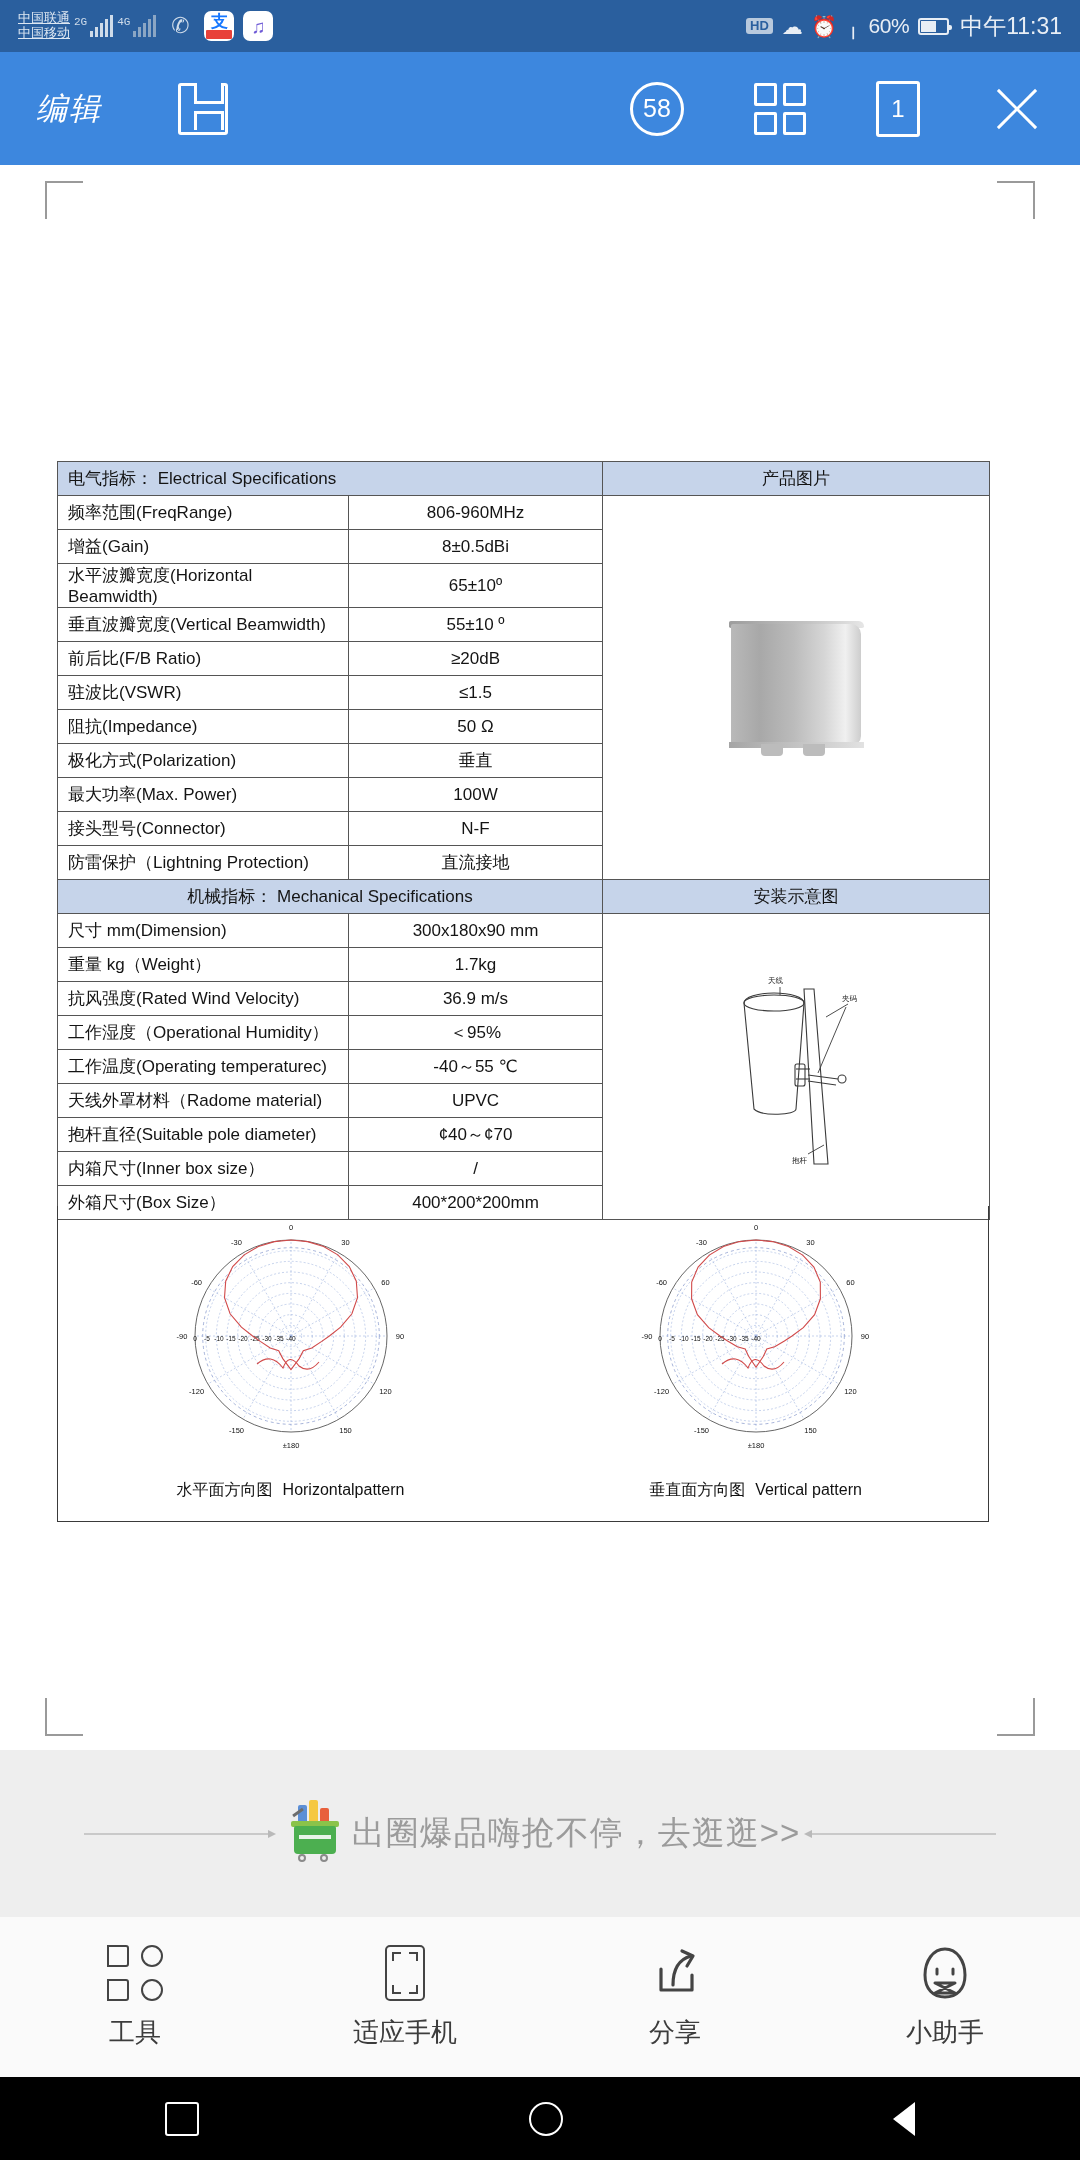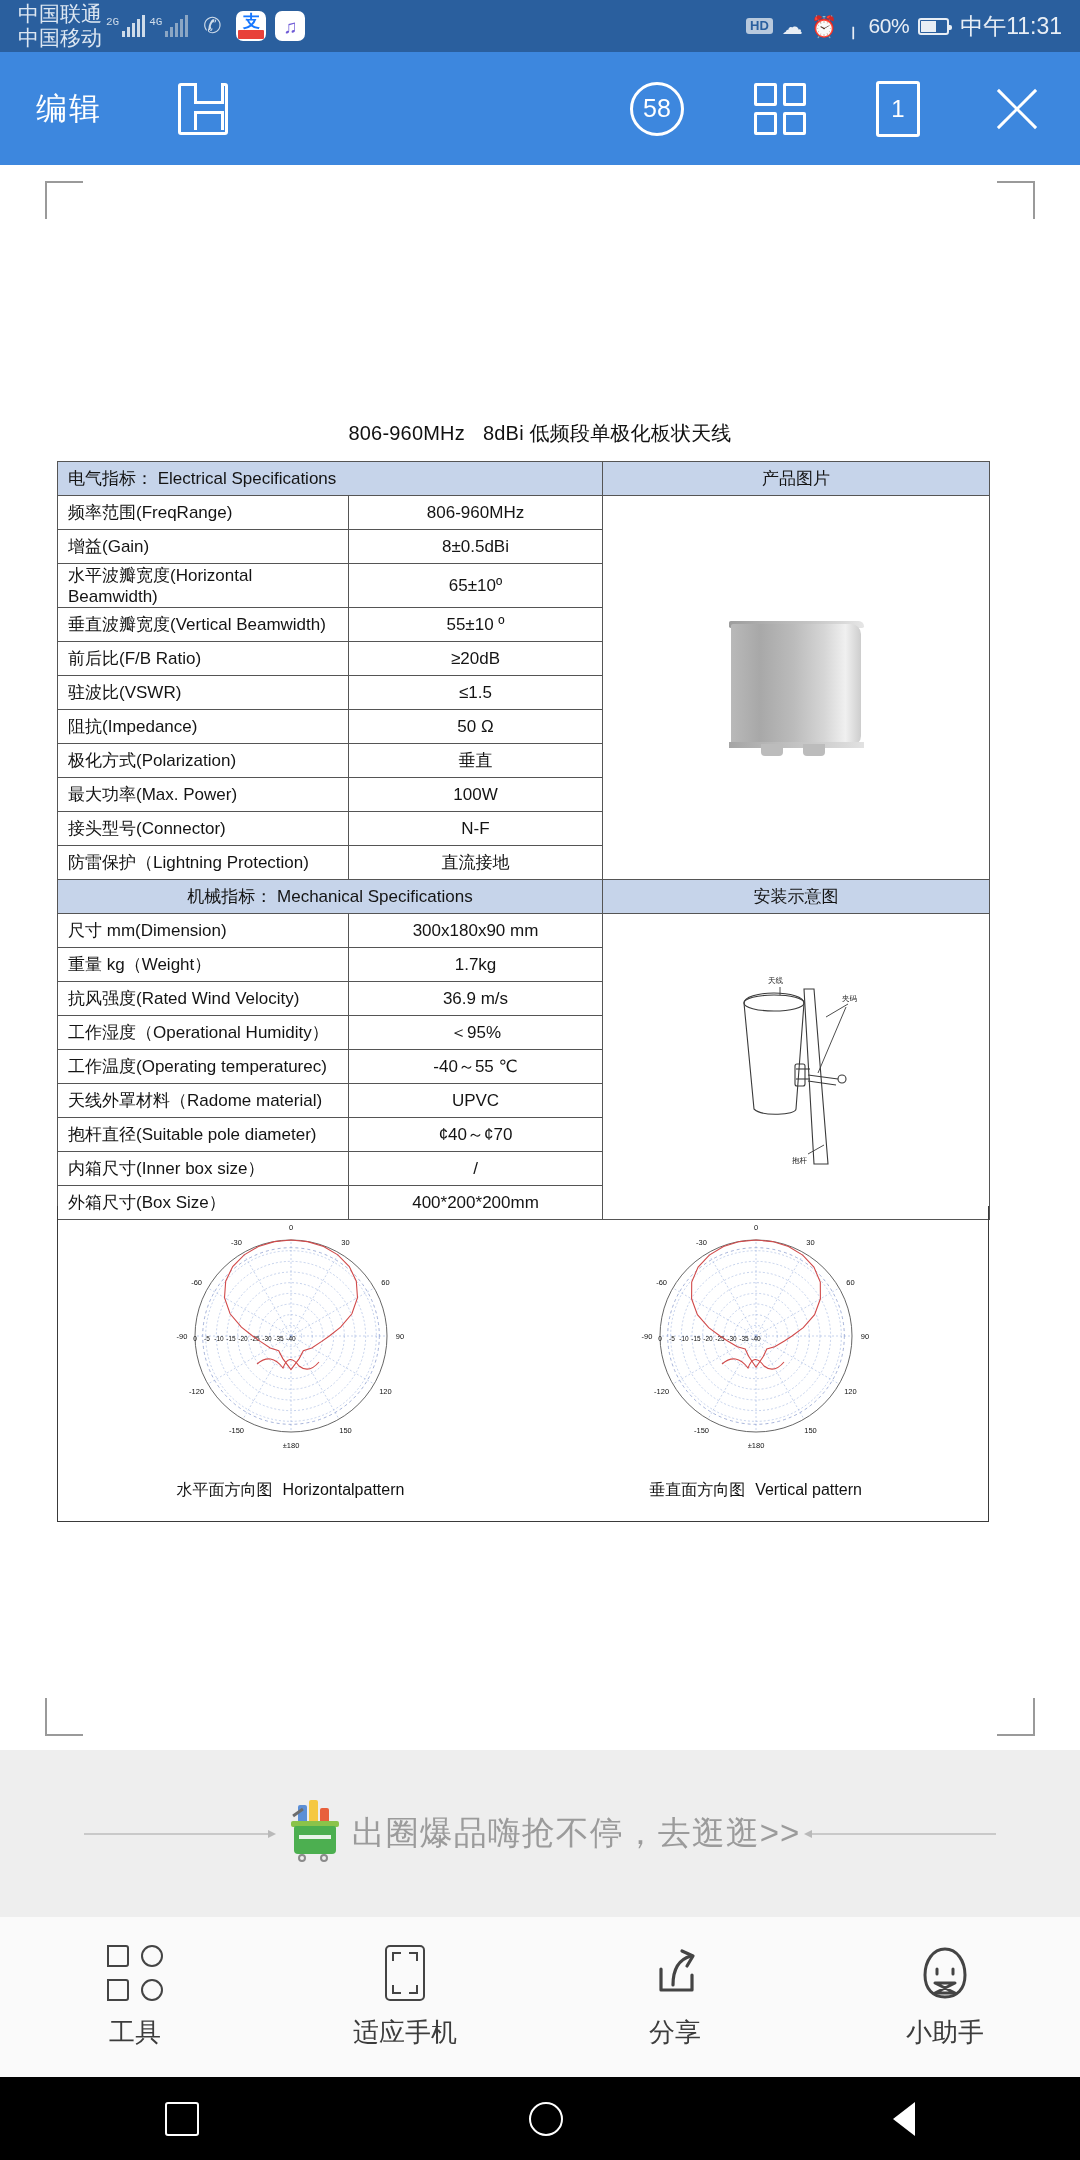--- a/index.html
+++ b/index.html
@@ -19,22 +19,23 @@
     align-items: center;
     padding: 0 18px;
     color: #e8eef5;
     position: relative;
   }
   .carrier-block {
     display: flex;
     flex-direction: column;
     justify-content: center;
     line-height: 1.12;
-    font-size: 21px;
+    font-size: 13px;
     color: #dde7f2;
+    text-decoration: underline;
   }
   .sig-group { display: flex; align-items: flex-end; gap: 3px; margin-left: 4px; font-family: Liberation Mono, monospace; }
   .gen-label { font-size: 11px; color: #cfdcea; margin-bottom: 9px; }
   .bars { display: flex; align-items: flex-end; gap: 2px; height: 22px; }
   .bars i { width: 3px; background: #cfdcea; display: block; }
   .bars i:nth-child(1){height:6px}
   .bars i:nth-child(2){height:10px}
   .bars i:nth-child(3){height:14px}
   .bars i:nth-child(4){height:18px}
   .bars i:nth-child(5){height:22px}
@@ -72,21 +73,21 @@
 
   
   #app-toolbar {
     height: 113px;
     background: #3d87de;
     display: flex;
     align-items: center;
     color: #fff;
     padding: 0 36px;
   }
-  #app-toolbar .edit-label { font-size: 31px; letter-spacing: 2px; }
+  #app-toolbar .edit-label { font-size: 31px; letter-spacing: 2px; font-style: italic; }
   .tb-btn { display: flex; align-items: center; justify-content: center; cursor: pointer; }
   .gap-a { margin-left: 76px; }
   .gap-b { margin-left: auto; }
   .gap-c { margin-left: 70px; }
   .gap-d { margin-left: 70px; }
   .gap-e { margin-left: 70px; }
 
   .ico-save { width: 50px; height: 52px; border: 3px solid #fff; border-radius: 3px; position: relative; }
   .ico-save::before { content:""; position:absolute; left:13px; top:-3px; width:24px; height:18px; border:3px solid #fff; border-top:none; background:#3d87de;}
   .ico-save::after { content:""; position:absolute; left:13px; bottom:2px; width:24px; height:16px; border:3px solid #fff; border-bottom:none; background:#3d87de;}
@@ -331,23 +332,20 @@
 </div>
 
 <div id="doc-scroll">
   <div id="doc-page">
 
     <div class="crop-mark tl"></div>
     <div class="crop-mark tr"></div>
     <div class="crop-mark bl"></div>
     <div class="crop-mark br"></div>
 
-    <div id="doc-title">
-      <span>806-960MHz</span><span class="sp"></span><span>8dBi 低频段单极化板状天线</span>
-    </div>
 
     <table id="spec-table">
       <colgroup>
         <col style="width:291px">
         <col style="width:254px">
         <col style="width:387px">
       </colgroup>
       <tbody>
         <tr>
           <td class="sec-head left-head" colspan="2">电气指标：  Electrical Specifications</td>

